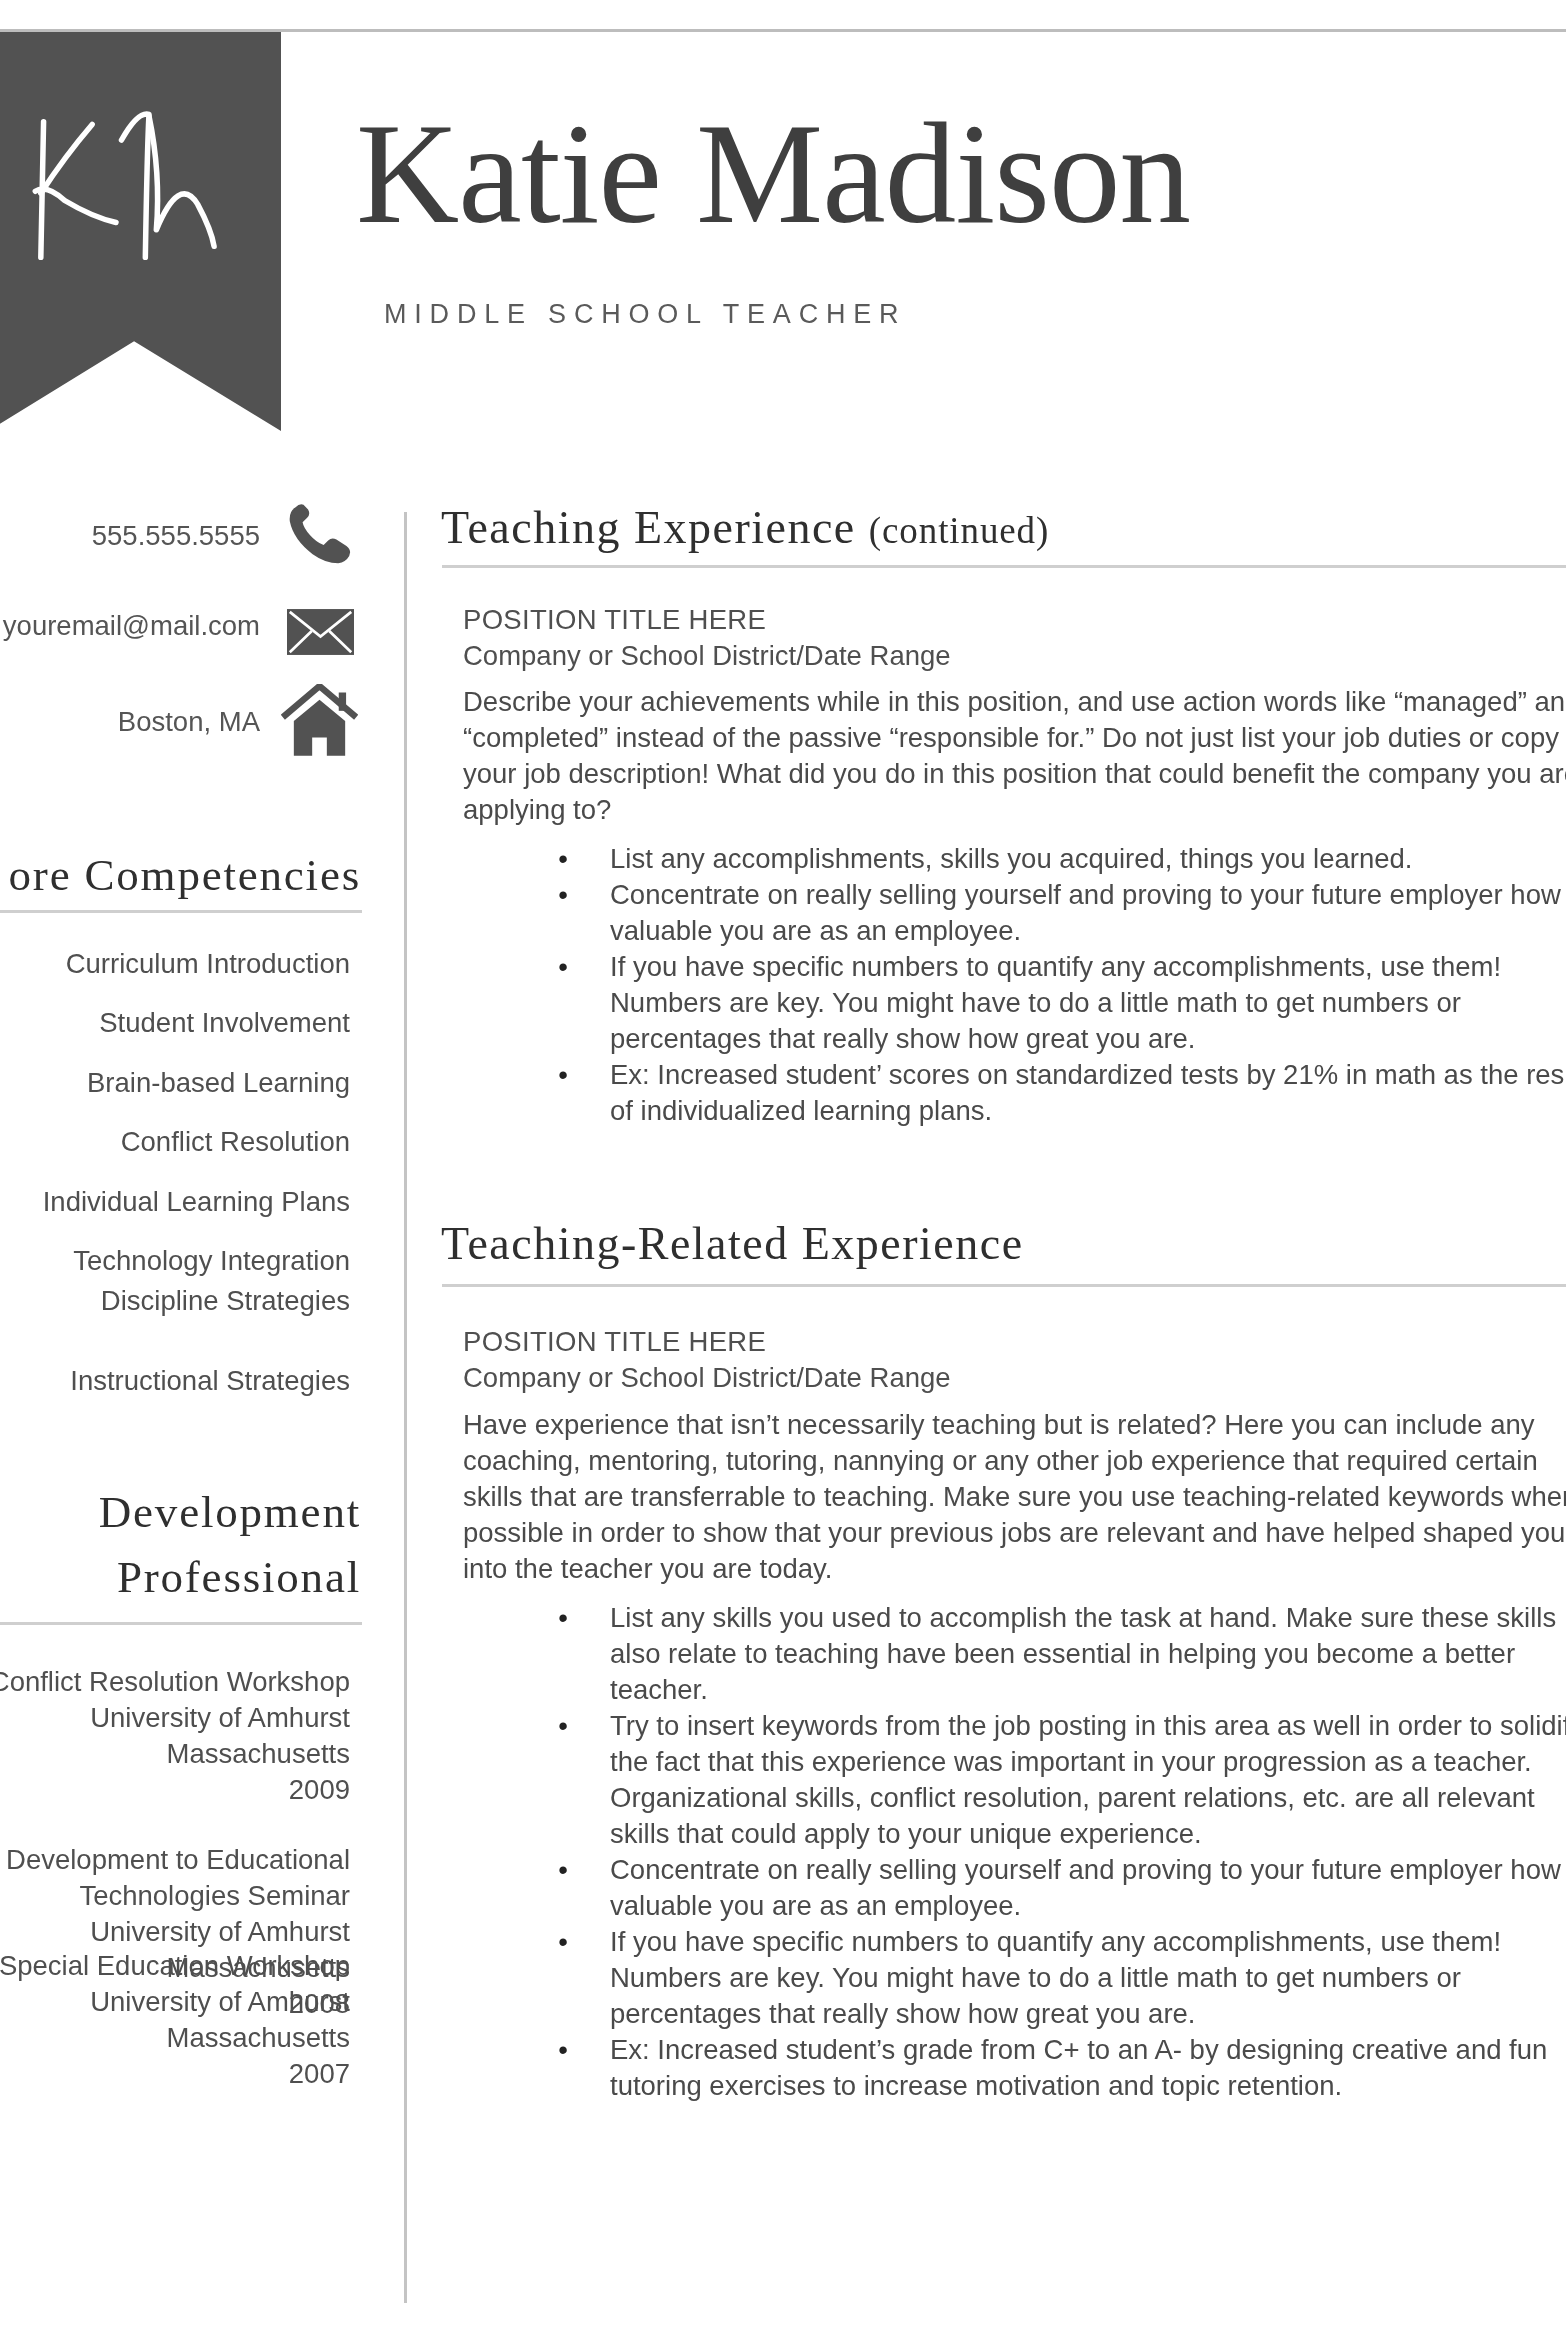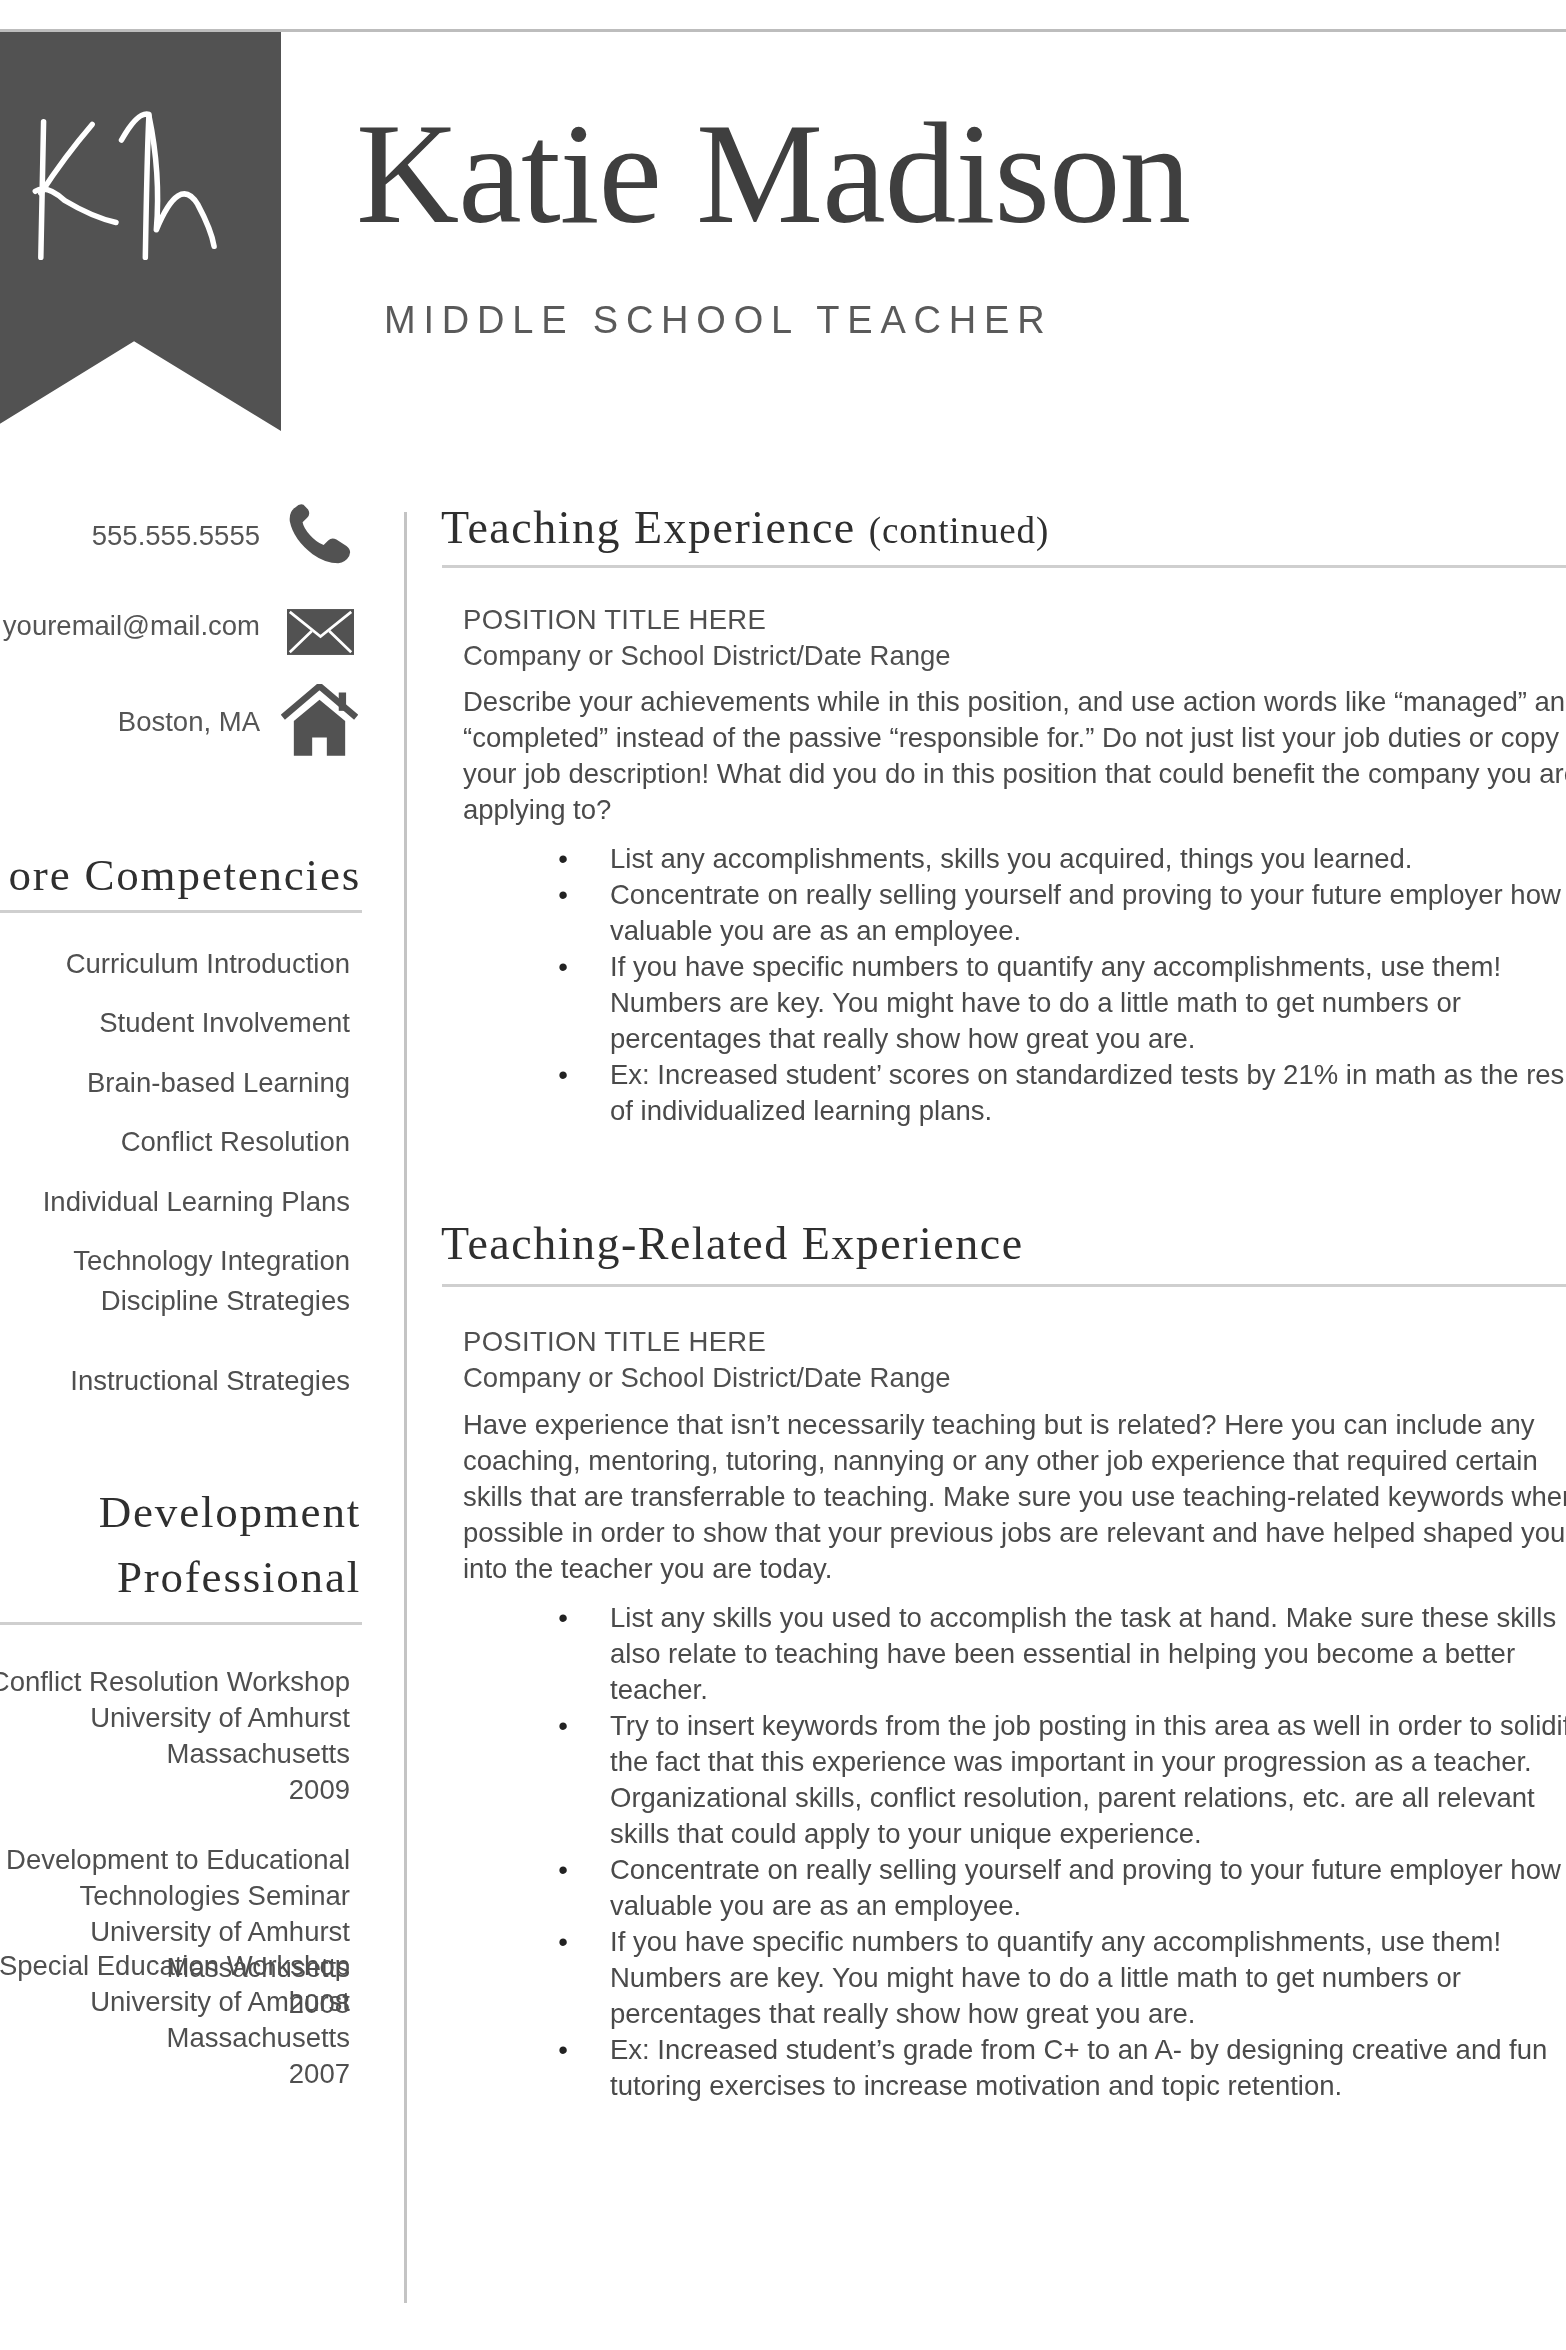--- a/index.html
+++ b/index.html
@@ -12,21 +12,21 @@
   .top-rule { left: 0; top: 29px; width: 1567px; height: 2.8px; background: #bdbdbd; }
   .banner { left: 0; top: 32px; width: 281px; height: 400px; }
   .monogram { left: 27.5px; top: 92px; width: 220px; height: 184px; }
   .name {
     left: 356px; top: 103px; margin: 0;
     font-family: "Liberation Serif", "DejaVu Serif", serif;
     font-size: 143px; font-weight: 400; color: #3f3f3f; line-height: 1; letter-spacing: -0.9px;
     white-space: nowrap;
   }
   .subtitle {
-    left: 384px; top: 299px; font-size: 38px; letter-spacing: 7.8px; color: #5a5a5a;
+    left: 384px; top: 299px; font-size: 27px; letter-spacing: 7.8px; color: #5a5a5a;
     white-space: nowrap; font-weight: 300;
   }
   .contact-row { right: 1307px; display: flex; align-items: center; white-space: nowrap; }
   .contact-text { font-size: 27.5px; color: #555; }
   .contact-icon { position: absolute; }
   .divider { left: 404px; top: 512px; width: 2.8px; height: 1791px; background: #c4c4c4; }
 
   .side-heading {
     position: absolute; right: 1206px; text-align: right;
     font-family: "Liberation Serif", "DejaVu Serif", serif;

